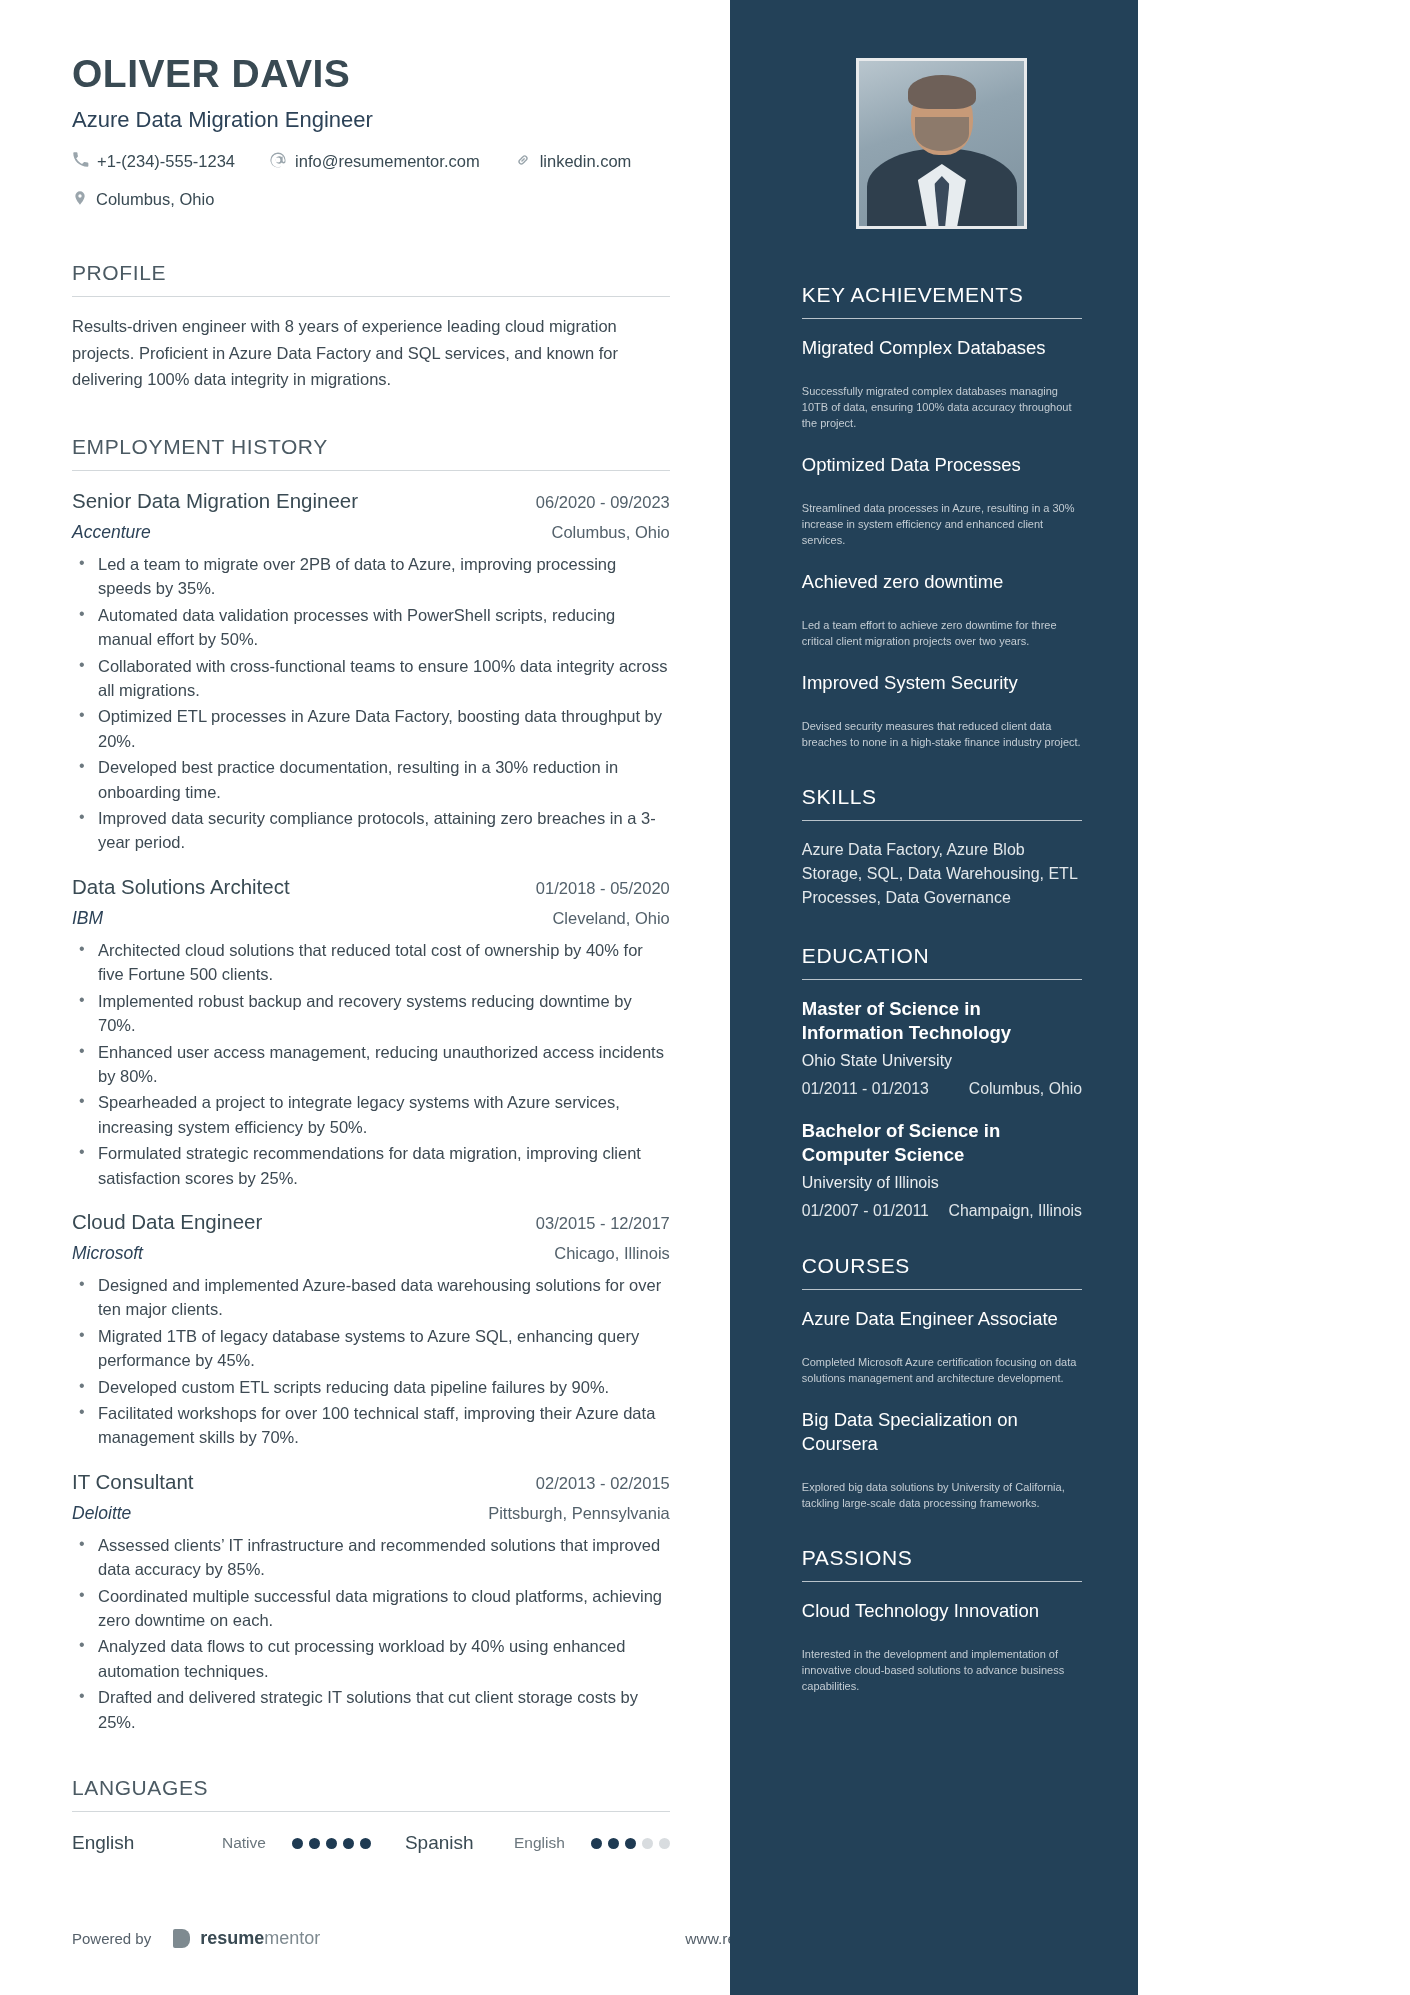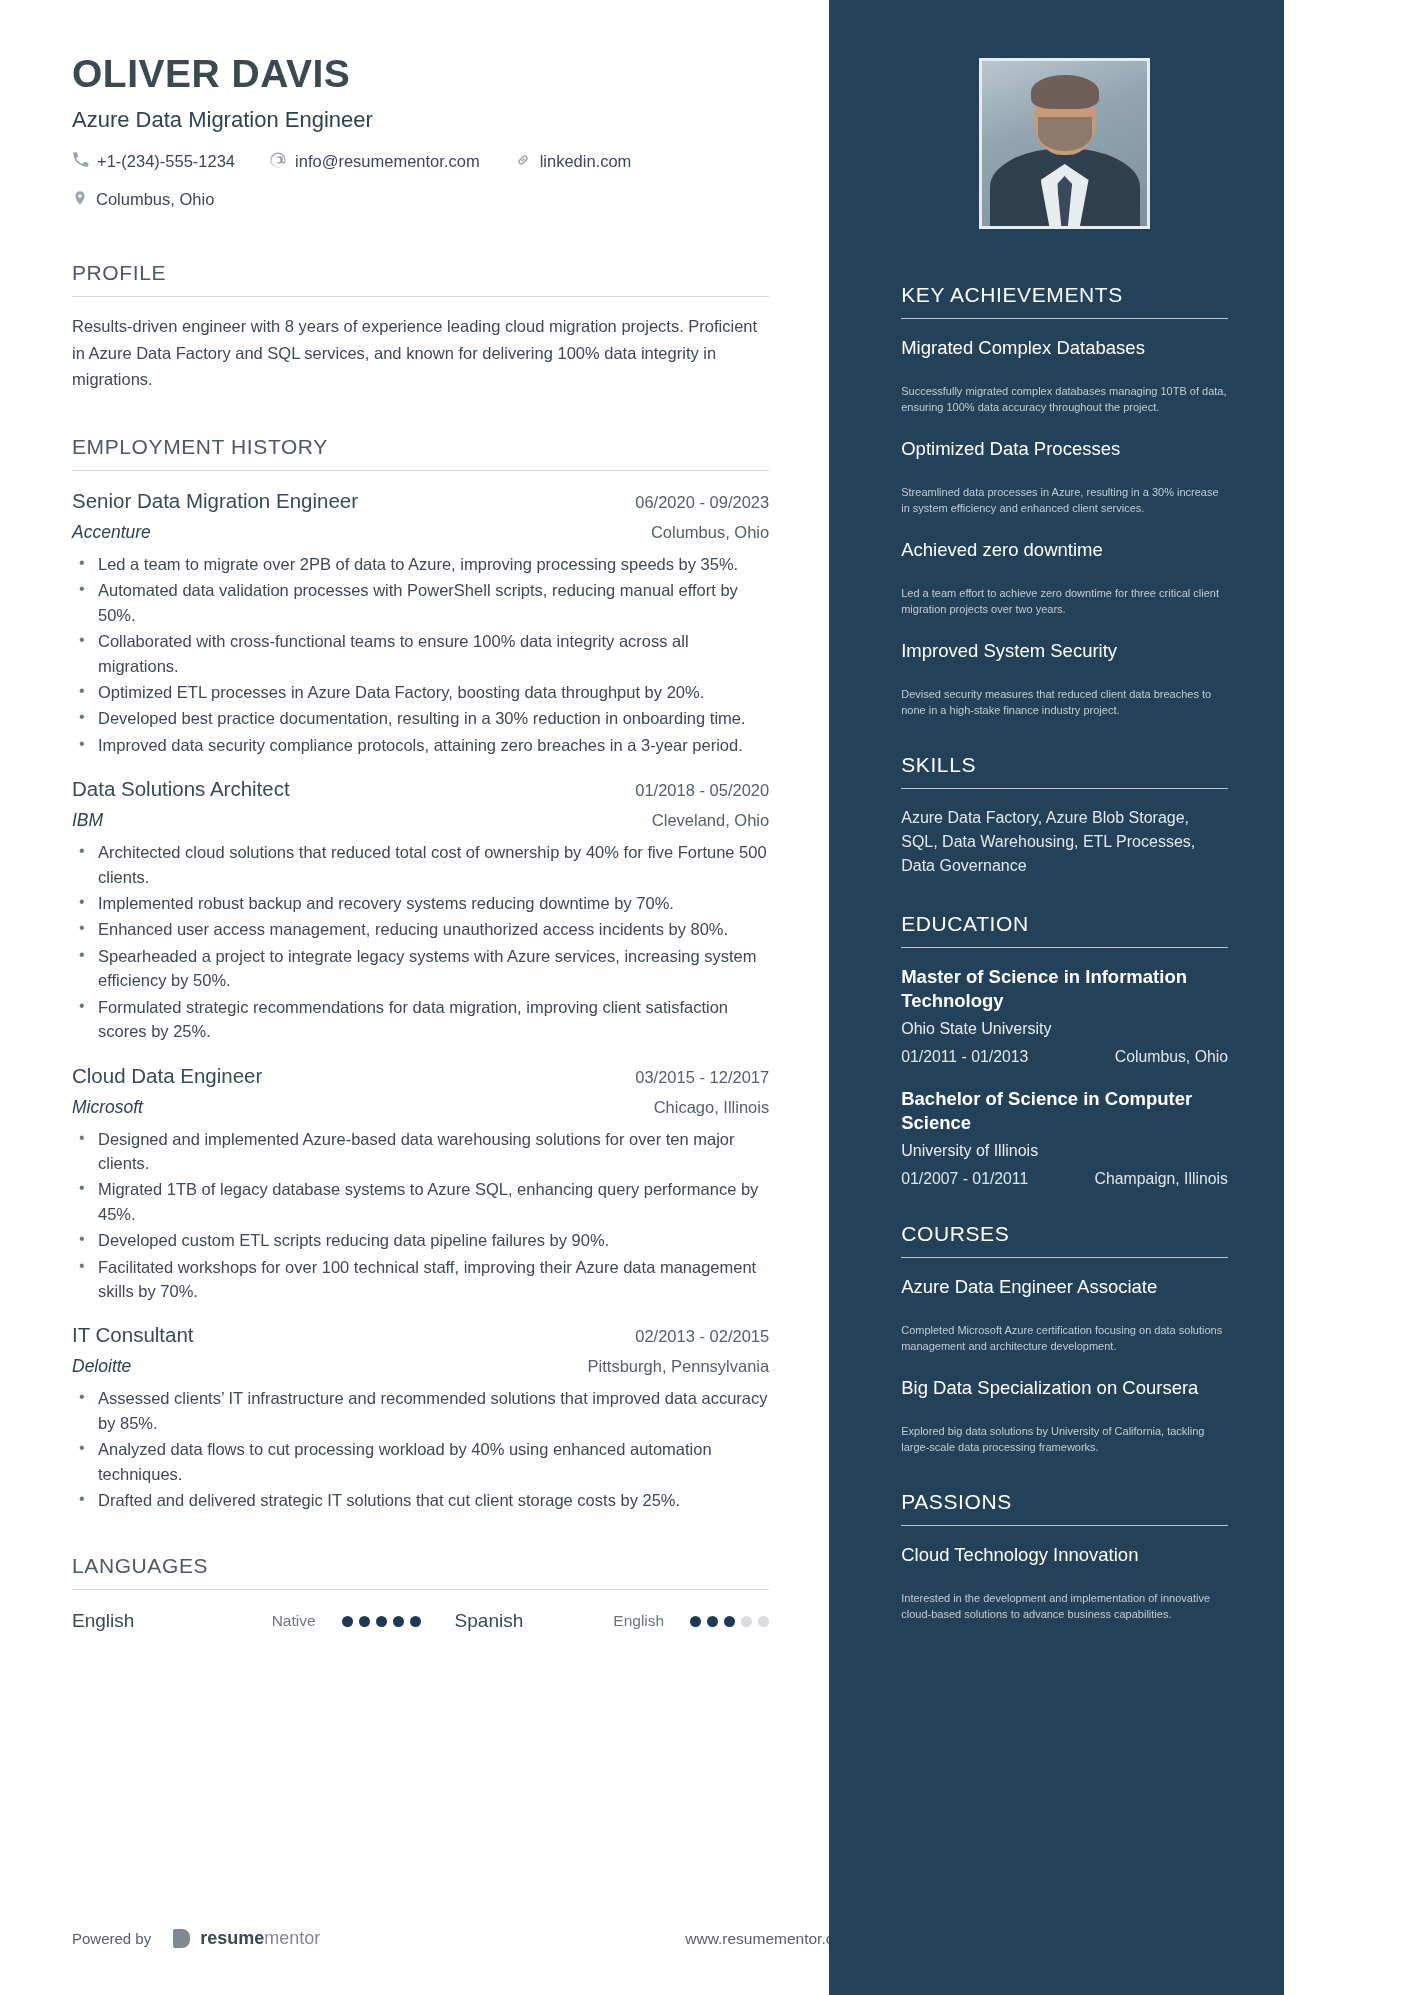--- a/index.html
+++ b/index.html
@@ -1,21 +1,21 @@
 <!DOCTYPE html>
 <html><head>
 <meta charset="utf-8">
 <style>
   * { box-sizing: border-box; margin: 0; padding: 0; }
   html, body {
     width: 1410px; height: 1995px;
     font-family: "Liberation Sans", sans-serif;
     background: #ffffff;
   }
-  .page { position: relative; width: 1284px; height: 1995px; display: flex; }
+  .page { position: relative; width: 1138px; height: 1995px; display: flex; }
 
   
   .main {
     width: 915px;
     padding: 52px 60px 0 72px;
     background: #ffffff;
   }
   .name {
     font-size: 39px; font-weight: bold; letter-spacing: 0.5px;
     color: #394a53; line-height: 1.15; margin-bottom: 10px;
@@ -266,20 +266,21 @@
             <div class="job-line">
               <span class="job-title">IT Consultant</span>
               <span class="job-dates">02/2013 - 02/2015</span>
             </div>
             <div class="job-line2">
               <span class="job-company">Deloitte</span>
               <span class="job-location">Pittsburgh, Pennsylvania</span>
             </div>
             <ul class="bullets">
               <li>Assessed clients’ IT infrastructure and recommended solutions that improved data accuracy by 85%.</li>
+              <li>Coordinated multiple successful data migrations to cloud platforms, achieving zero downtime on each.</li>
               <li>Analyzed data flows to cut processing workload by 40% using enhanced automation techniques.</li>
               <li>Drafted and delivered strategic IT solutions that cut client storage costs by 25%.</li>
             </ul>
           </div>
         </div>
     </div>
 
     <div class="section">
       <div class="sec-title">LANGUAGES</div>
       <div class="sec-rule"></div>

